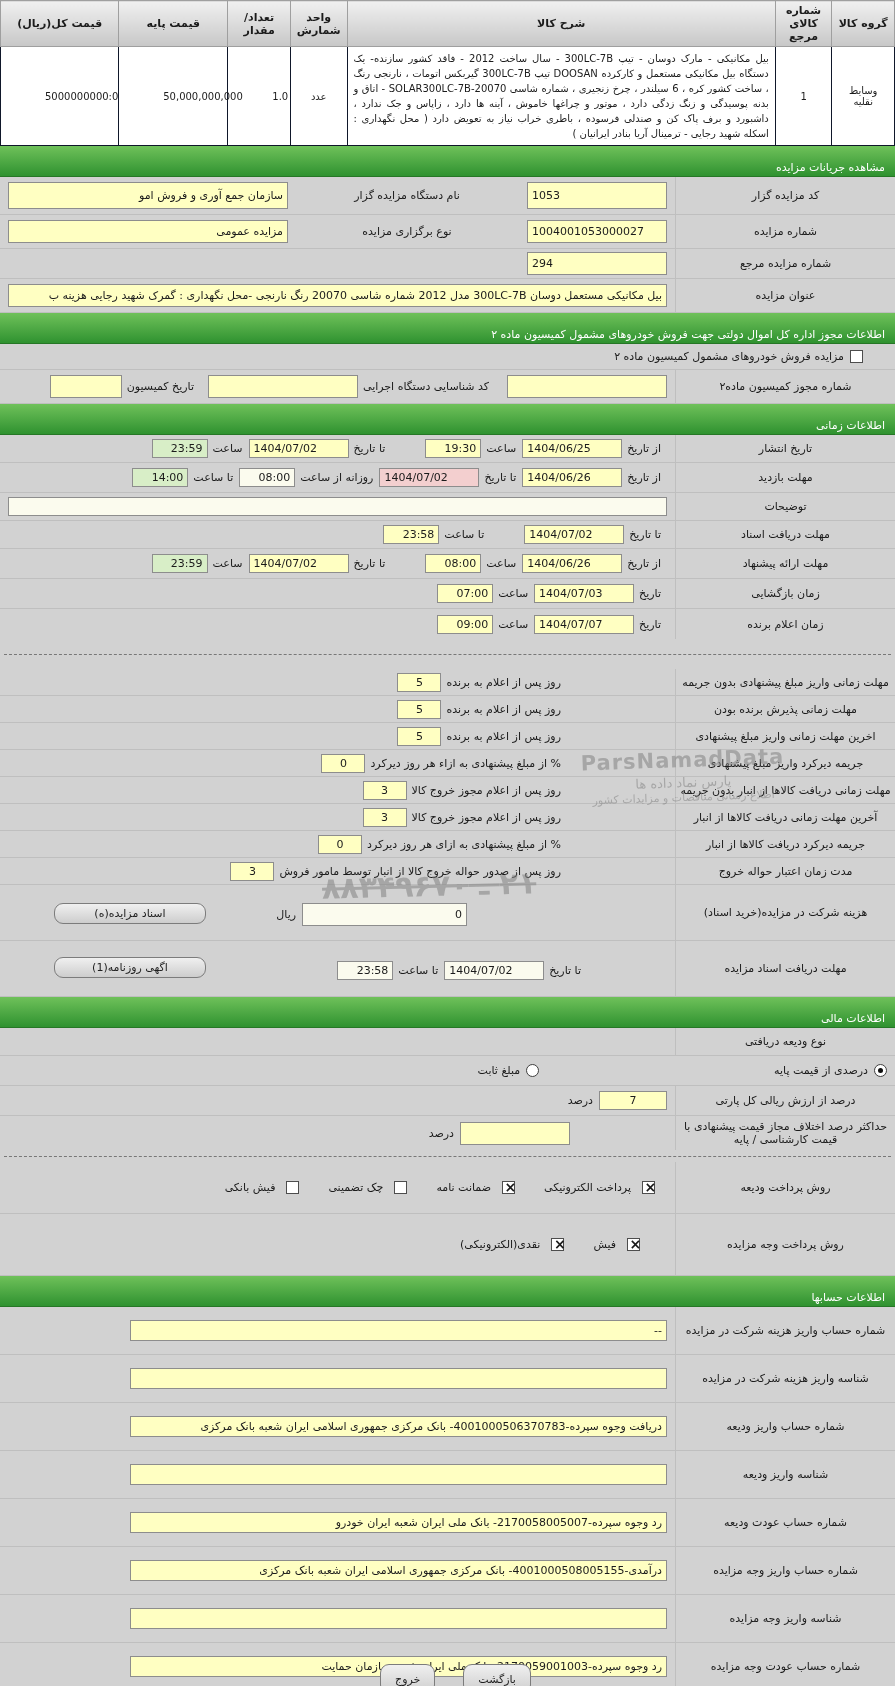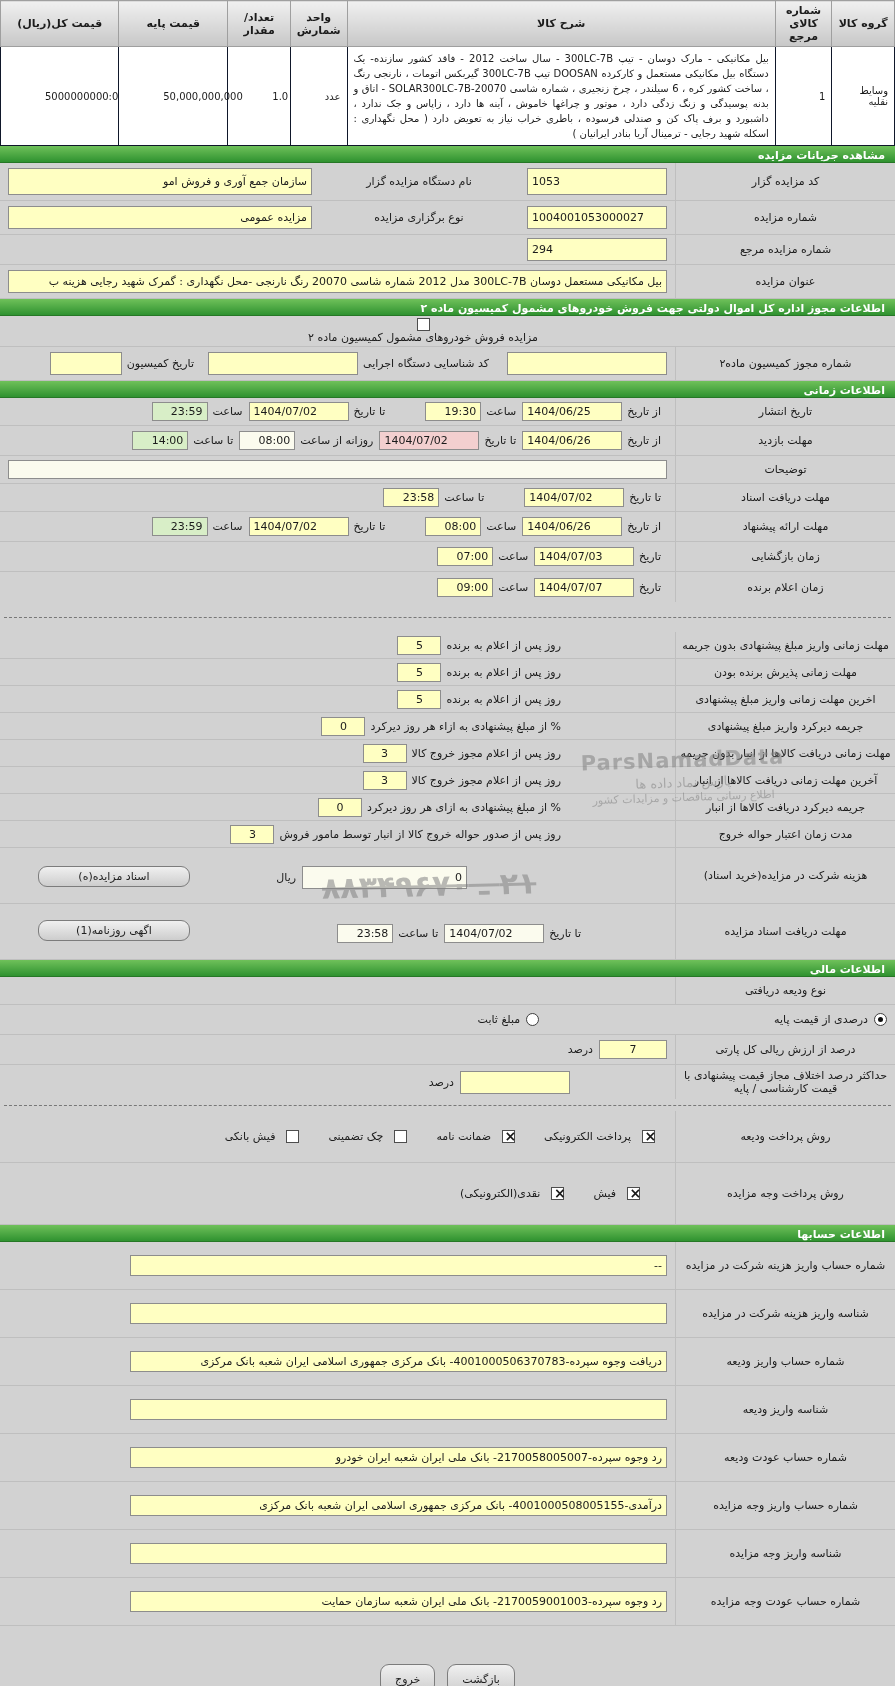--- a/index.html
+++ b/index.html
@@ -10,26 +10,26 @@
     font-family:"DejaVu Sans", sans-serif; font-size:11px;
   }
   
   table.products { width:100%; border-collapse:collapse; table-layout:fixed; background:#fff; }
   .products th {
     background:linear-gradient(180deg,#f0f0f0,#c7c7c7);
     border:1px solid #9f9f9f; font-weight:bold; font-size:11px;
     padding:3px 2px; vertical-align:middle; line-height:13px; height:30px;
   }
   .products td { border:1px solid #0f172a; font-size:10px; padding:4px 6px; vertical-align:middle; }
-  .products td.c { text-align:right; }
+  .products td.c { text-align:center; }
   .products td.ltrcell { direction:ltr; text-align:center;padding-left:44px; }
   .desc-cell { text-align:justify; vertical-align:top !important; line-height:15px; }
   
   .sec {
-    height:17px; line-height:19px; padding:0 10px; font-weight:bold; font-size:11px; color:#fff;
+    height:31px; line-height:19px; padding:12px 10px; font-weight:normal; font-size:11px; color:#fff;
     background:linear-gradient(180deg,#6fc15a,#2f9230); border-bottom:1px solid #267726;
   }
   
   .frow { display:flex; align-items:center; border-bottom:1px solid #bfbfbf; }
   .flabel {
     flex:0 0 220px; align-self:stretch; display:flex; align-items:center; justify-content:center;
     text-align:center; padding:2px 4px; border-left:1px solid #bfbfbf; line-height:13px;
   }
   .fcontent { flex:1; display:flex; align-items:center; padding:2px 8px; min-width:0; }
   .between { justify-content:space-between; }
@@ -48,50 +48,50 @@
   .inp.time { width:56px; direction:ltr; text-align:right; }
   .inp.num { width:44px; text-align:center; direction:ltr; }
   .inp.green { background:#d8eec7; }
   .inp.pink  { background:#f3cfcf; }
   .inp.white { background:#fbfbee; }
   .inp.md   { height:23px; line-height:21px; }
   .inp.tall { height:27px; line-height:25px; }
   .inp.fee  { width:165px; text-align:right; direction:ltr; }
   .inp.acct { width:537px; height:21px; line-height:19px; }
   .w72{width:72px}.w110{width:110px}.w140{width:140px}.w150{width:150px}
-  .w160{width:160px}.w262{width:304px}.wfull{flex:1 1 auto}
+  .w160{width:160px}.w262{width:280px}.wfull{flex:1 1 auto}
   .gap40 { margin-right:40px; }
   .gap230 { margin-right:230px; }
   .pen { padding-right:108px; }
   
   .chk {
     width:13px; height:13px; background:#fff; border:1px solid #4d4d4d;
     display:inline-block; position:relative; flex:0 0 auto;
   }
   .chk.checked::after { content:"×"; position:absolute; top:-3px; left:1.5px; font-size:14px; font-weight:bold; color:#1a1a1a; }
   .radio {
     width:13px; height:13px; background:#fff; border:1px solid #3f3f3f; border-radius:50%;
     display:inline-block; position:relative; flex:0 0 auto;
   }
   .radio.checked::after { content:""; position:absolute; inset:3px; background:#0d0d0d; border-radius:50%; }
   .pair { display:flex; align-items:center; margin-left:24px; }
   .pair > .chk { margin-left:5px; }
   
   .gbtn {
     background:linear-gradient(180deg,#f0f0f0,#cdcdcd); border:1px solid #7c7c7c; border-radius:9px;
-    padding:3px 16px; font-size:11px; font-family:inherit; color:#1f1f1f; cursor:pointer; white-space:nowrap;
+    padding:3px 16px; font-size:11px; font-family:inherit; color:#1f1f1f; cursor:pointer; white-space:nowrap;margin-left:16px;
   }
   
   .docrow .fcontent { display:block; position:relative; height:100%; padding:7px 8px 4px; }
   .docline { display:flex; align-items:center; }
   .docrow .gbtn { position:absolute; left:38px; bottom:6px; width:152px; }
   .indent200 { padding-right:200px; }
   .indent105 { padding-right:105px; }
   .indent80 { padding-right:80px; }
-  .indent56 { padding-right:56px;flex-direction:column; }
+  .indent56 { padding-right:32px; }
   .indent35 { padding-right:35px; }
   .indent20 { padding-right:20px; }
   
   .dashrow { display:flex; align-items:center; }
   .dashrow .line { flex:1; border-top:1px dashed #787878; margin:0 4px; }
   .dash30 { height:30px; } .dash12 { height:12px; }
   
   .wm { position:absolute; pointer-events:none; color:#838383; z-index:6; }
   .wm-brand { top:748px; left:558px; width:250px; text-align:center; opacity:.55; transform:rotate(-2deg); }
   .wm-en { font-size:21px; font-weight:bold; letter-spacing:1px; direction:ltr; }

